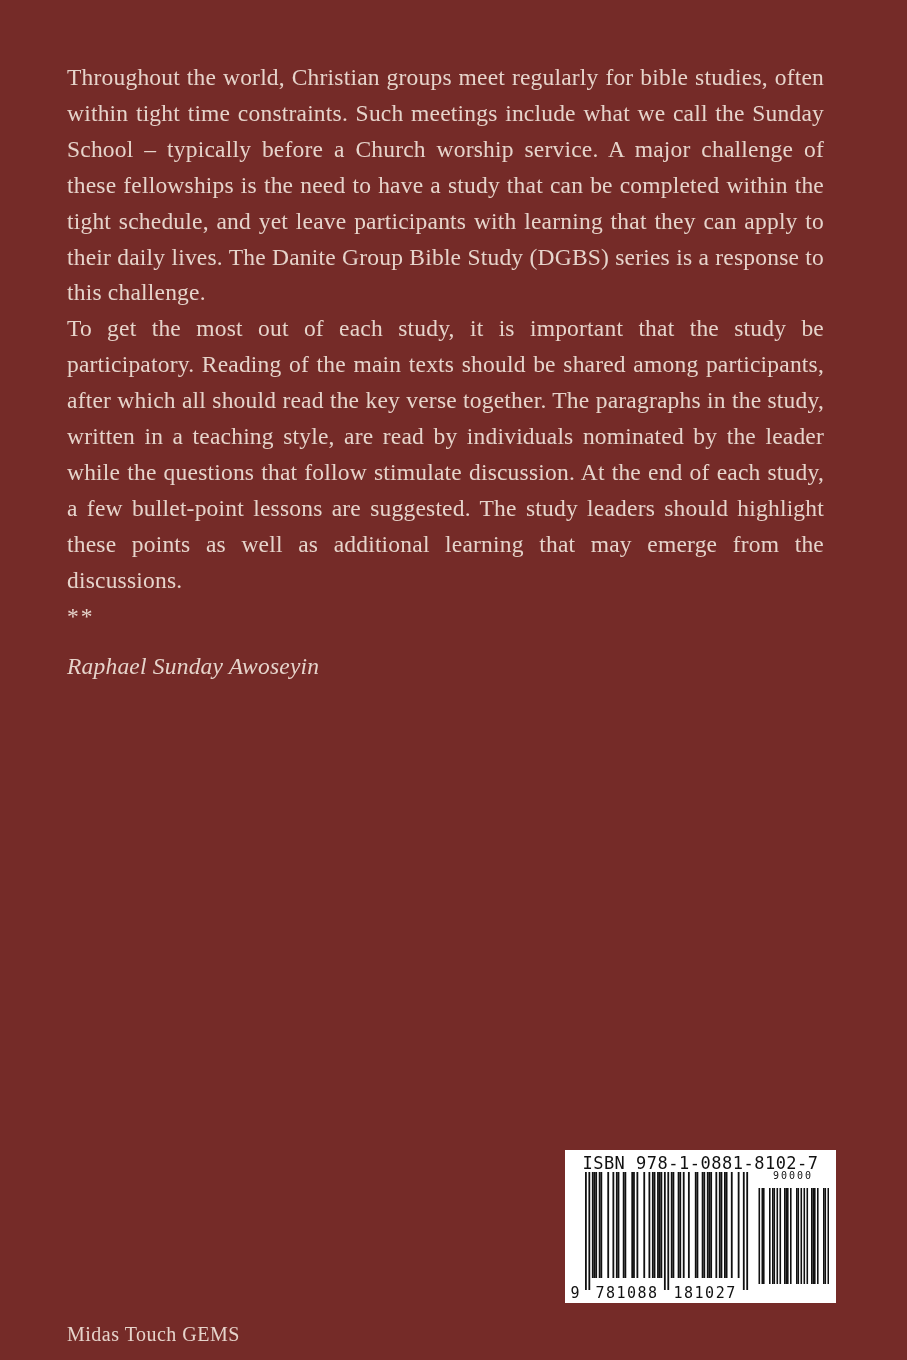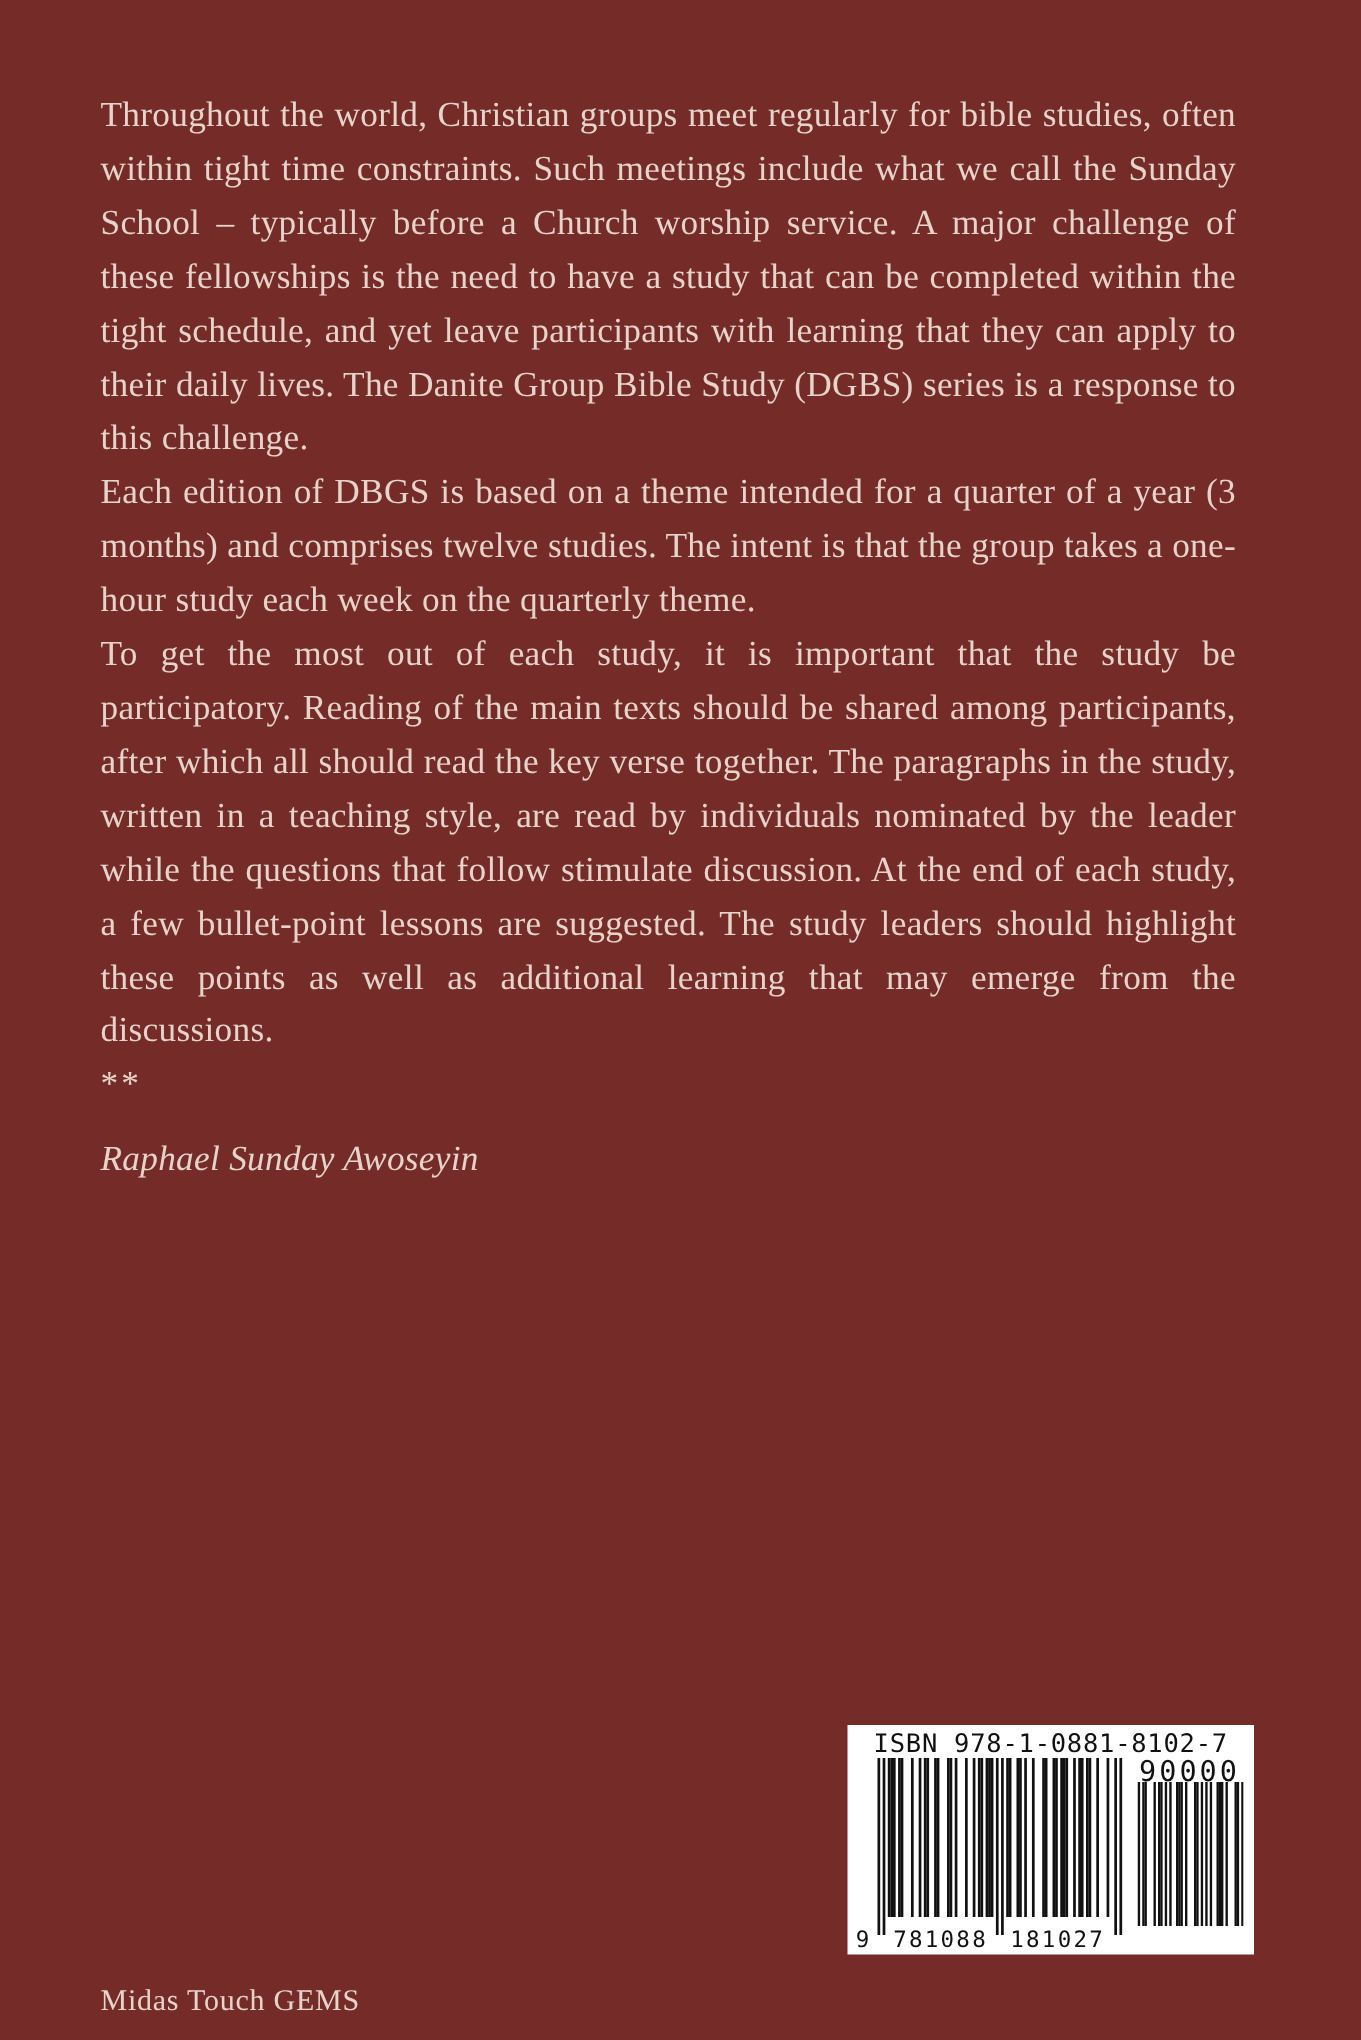--- a/index.html
+++ b/index.html
@@ -62,34 +62,33 @@
   .barcode-addon {
     position: absolute;
     left: 192px;
     top: 20px;
     width: 72px;
   }
   .addon-label {
     height: 18px;
     text-align: center;
     font-family: "DejaVu Sans Mono", monospace;
-    font-size: 19px;
+    font-size: 10px;
     letter-spacing: 2px;
     color: #111111;
   }
   .barcode-addon svg { display: block; }
 </style>
 </head>
 <body>
 
 <div class="cover">
 
   <div class="body-text">
     <p>Throughout the world, Christian groups meet regularly for bible studies, often within tight time constraints. Such meetings include what we call the Sunday School – typically before a Church worship service.  A major challenge of these fellowships is the need to have a study that can be completed within the tight schedule, and yet leave participants with learning that they can apply to their daily lives. The Danite Group Bible Study (DGBS) series is a response to this challenge.</p>
-    <p>Each edition of DBGS is based on a theme intended for a quarter of a year (3 months) and comprises twelve studies. The intent is that the group takes a one-hour study each week on the quarterly theme.</p>
     <p>To get the most out of each study, it is important that the study be participatory. Reading of the main texts should be shared among participants, after which all should read the key verse together. The paragraphs in the study, written in a teaching style, are read by individuals nominated by the leader while the questions that follow stimulate discussion. At the end of each study, a few bullet-point lessons are suggested. The study leaders should highlight these points as well as additional learning that may emerge from the discussions.</p>
     <p class="separator">**</p>
     <div class="author-block">
       <p>Raphael Sunday Awoseyin</p>
     </div>
   </div>
 
   <div class="publisher">Midas Touch GEMS</div>
 
   <div class="barcode-box">

